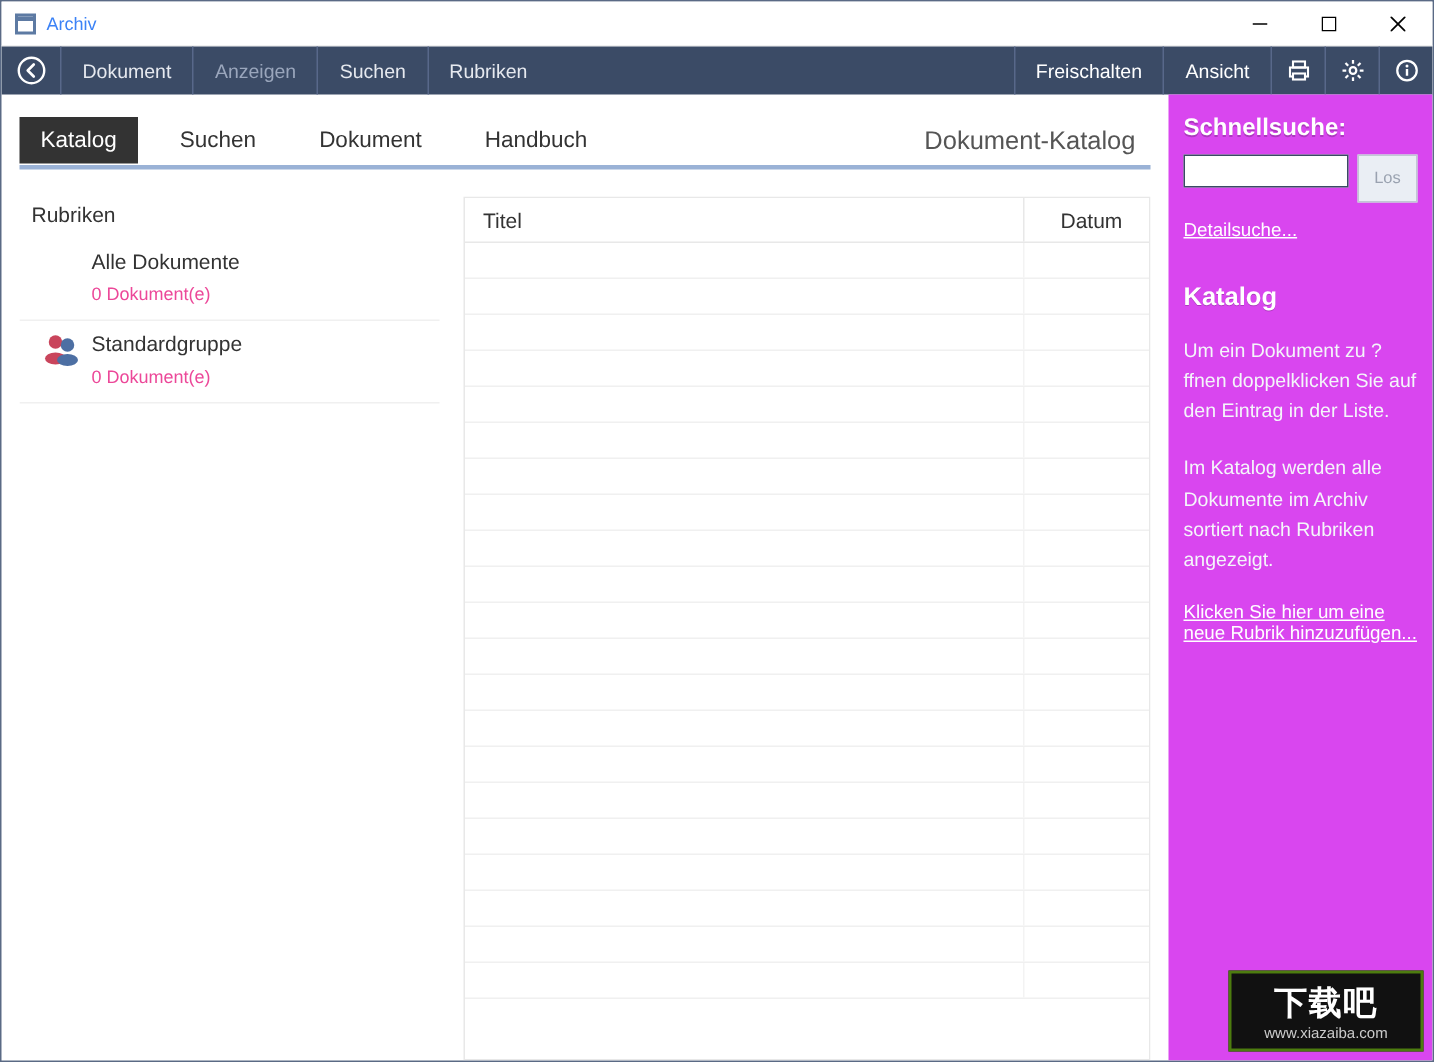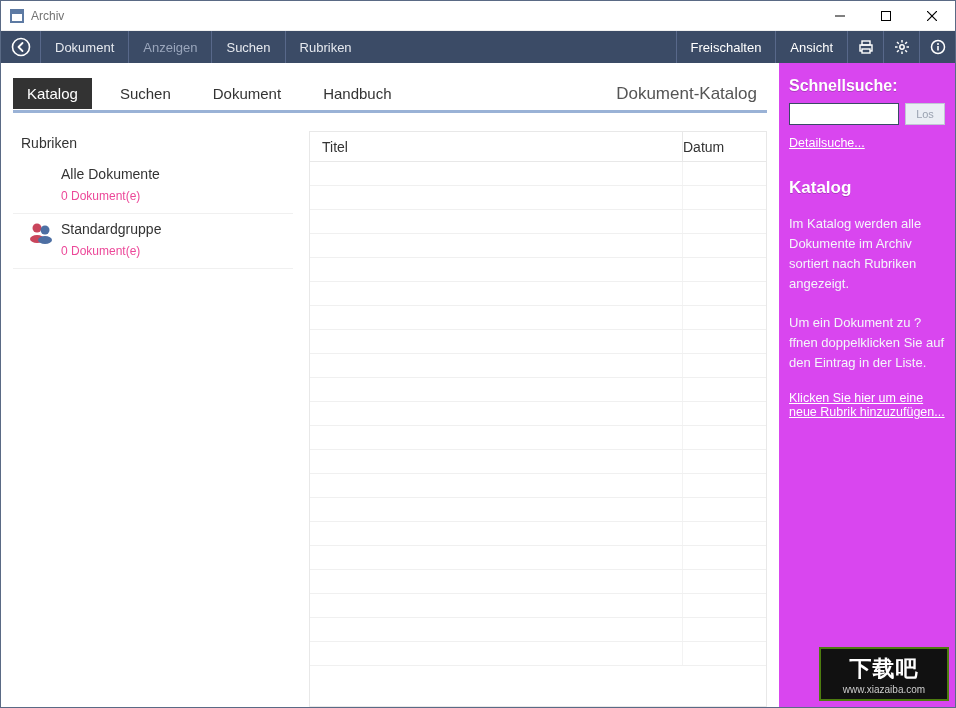--- a/index.html
+++ b/index.html
@@ -1,19 +1,19 @@
 <!DOCTYPE html>
 <html><head>
 <meta charset="utf-8">
 <style>
 * { box-sizing: border-box; margin: 0; padding: 0; }
 body { font-family: "Segoe UI", Arial, sans-serif; font-size: 13px; width: 956px; height: 708px; overflow: hidden; background: #fff; position: relative; border: 1px solid #5a6a85; }
 .titlebar { height: 30px; background: #fff; display: flex; align-items: center; padding: 0 0 0 8px; border-bottom: 1px solid #f0f0f0; }
 .titlebar .app-icon { width: 16px; height: 16px; margin-right: 6px; }
-.titlebar .title { font-size: 12px; color: #737373; flex: 1; }
+.titlebar .title { font-size: 12px; color: #3b82f6; flex: 1; }
 .titlebar .win-controls { display: flex; }
 .titlebar .win-btn { width: 46px; height: 30px; display: flex; align-items: center; justify-content: center; color: #222; cursor: pointer; }
 .toolbar { height: 32px; background: #3b4b66; display: flex; align-items: stretch; color: #fff; font-size: 13px; }
 .toolbar .back { width: 40px; display: flex; align-items: center; justify-content: center; border-right: 1px solid #58688a; cursor: pointer; }
 .toolbar .menu { display: flex; align-items: stretch; }
 .toolbar .menu-item { padding: 0 14px; display: flex; align-items: center; border-right: 1px solid #58688a; cursor: pointer; color: #e6e9ef; }
 .toolbar .menu-item.disabled { color: #9aa6bc; cursor: default; }
 .toolbar .spacer { flex: 1; }
 .toolbar .right-item { padding: 0 14px; display: flex; align-items: center; border-left: 1px solid #58688a; cursor: pointer; }
 .toolbar .icon-btn { width: 36px; display: flex; align-items: center; justify-content: center; border-left: 1px solid #58688a; cursor: pointer; }
@@ -26,30 +26,30 @@
 .workspace { display: flex; flex: 1; margin-top: 18px; overflow: hidden; }
 .ws-left { width: 296px; padding-right: 16px; }
 .ws-left .col-hdr { font-size: 14px; color: #333; padding: 4px 0 8px 8px; font-weight: 500; }
 .rubrik-item { display: flex; align-items: flex-start; padding: 6px 8px 10px 8px; border-bottom: 1px solid #f0f0f0; cursor: pointer; }
 .rubrik-item .ricon { width: 40px; display: flex; align-items: center; justify-content: center; flex-shrink: 0; }
 .rubrik-item .rtext .name { font-size: 14px; color: #333; line-height: 1.3; }
 .rubrik-item .rtext .count { font-size: 12px; color: #ec4899; margin-top: 6px; }
 .ws-right { flex: 1; border: 1px solid #e8e8e8; display: flex; flex-direction: column; }
 .ws-right .hdr-row { display: flex; height: 30px; align-items: center; border-bottom: 1px solid #e8e8e8; background: #fff; }
 .ws-right .col-titel { flex: 1; padding-left: 12px; font-size: 14px; color: #333; }
-.ws-right .col-datum { width: 84px; border-left: 1px solid #e8e8e8; padding-left: 0; font-size: 14px; color: #333; height: 100%; display: flex; align-items: center; }
+.ws-right .col-datum { width: 84px; border-left: 1px solid #e8e8e8; padding-left: 24px; font-size: 14px; color: #333; height: 100%; display: flex; align-items: center; }
 .ws-right .rows { flex: 1; overflow: hidden; }
 .ws-right .row { height: 24px; border-bottom: 1px solid #f0f0f0; display: flex; }
 .ws-right .row .c1 { flex: 1; }
 .ws-right .row .c2 { width: 84px; border-left: 1px solid #f3f3f3; }
 .sidebar { width: 176px; background: #d946ef; color: #fff; padding: 14px 10px; font-size: 13px; position: relative; }
 .sidebar .side-title { font-size: 16px; font-weight: bold; margin-bottom: 8px; text-shadow: 0 1px 0 rgba(0,0,0,0.2); }
 .sidebar .search-row { display: flex; gap: 6px; margin-bottom: 10px; }
 .sidebar input[type=text] { flex: 1; height: 22px; background: #fff; border: 1px solid #3a4a65; padding: 0 4px; font-size: 12px; width: 100px; }
-.sidebar .los { width: 40px; height: 22px; background: #eaeef4; border: 1px solid #c0c8d4; color: #9aa2b0; font-size: 11px; cursor: pointer; }
+.sidebar .los { width: 40px; height: 32px; background: #eaeef4; border: 1px solid #c0c8d4; color: #9aa2b0; font-size: 11px; cursor: pointer; }
 .sidebar a.link { color: #fff; text-decoration: underline; font-size: 12.5px; cursor: pointer; display: inline-block; }
 .sidebar .section-title { font-size: 17px; font-weight: bold; margin: 28px 0 16px 0; text-shadow: 0 1px 0 rgba(0,0,0,0.2); }
 .sidebar p { font-size: 13px; line-height: 1.55; margin-bottom: 18px; color: #f4f6fa; }
 .watermark { position: absolute; right: 6px; bottom: 6px; width: 130px; height: 54px; background: #111; border: 2px solid #4d7c0f; color: #fff; display: flex; flex-direction: column; align-items: center; justify-content: center; font-family: Arial, sans-serif; }
 .watermark .big { font-size: 22px; font-weight: bold; letter-spacing: 1px; }
 .watermark .small { font-size: 10px; color: #ccc; }
 </style>
 </head>
 <body>
 
@@ -260,22 +260,22 @@
 
   <div class="sidebar">
     <div class="side-title">Schnellsuche:</div>
     <div class="search-row">
       <input type="text" value="" style="">
       <button class="los">Los</button>
     </div>
     <a class="link">Detailsuche...</a>
 
     <div class="section-title">Katalog</div>
+    <p>Um ein Dokument zu ?ffnen doppelklicken Sie auf den Eintrag in der Liste.</p>
     <p>Im Katalog werden alle Dokumente im Archiv sortiert nach Rubriken angezeigt.</p>
-    <p>Um ein Dokument zu ?ffnen doppelklicken Sie auf den Eintrag in der Liste.</p>
     <a class="link">Klicken Sie hier um eine neue Rubrik hinzuzufügen...</a>
   </div>
 </div>
 
 <div class="watermark">
   <div class="big">下载吧</div>
   <div class="small">www.xiazaiba.com</div>
 </div>
 
 </body></html>

